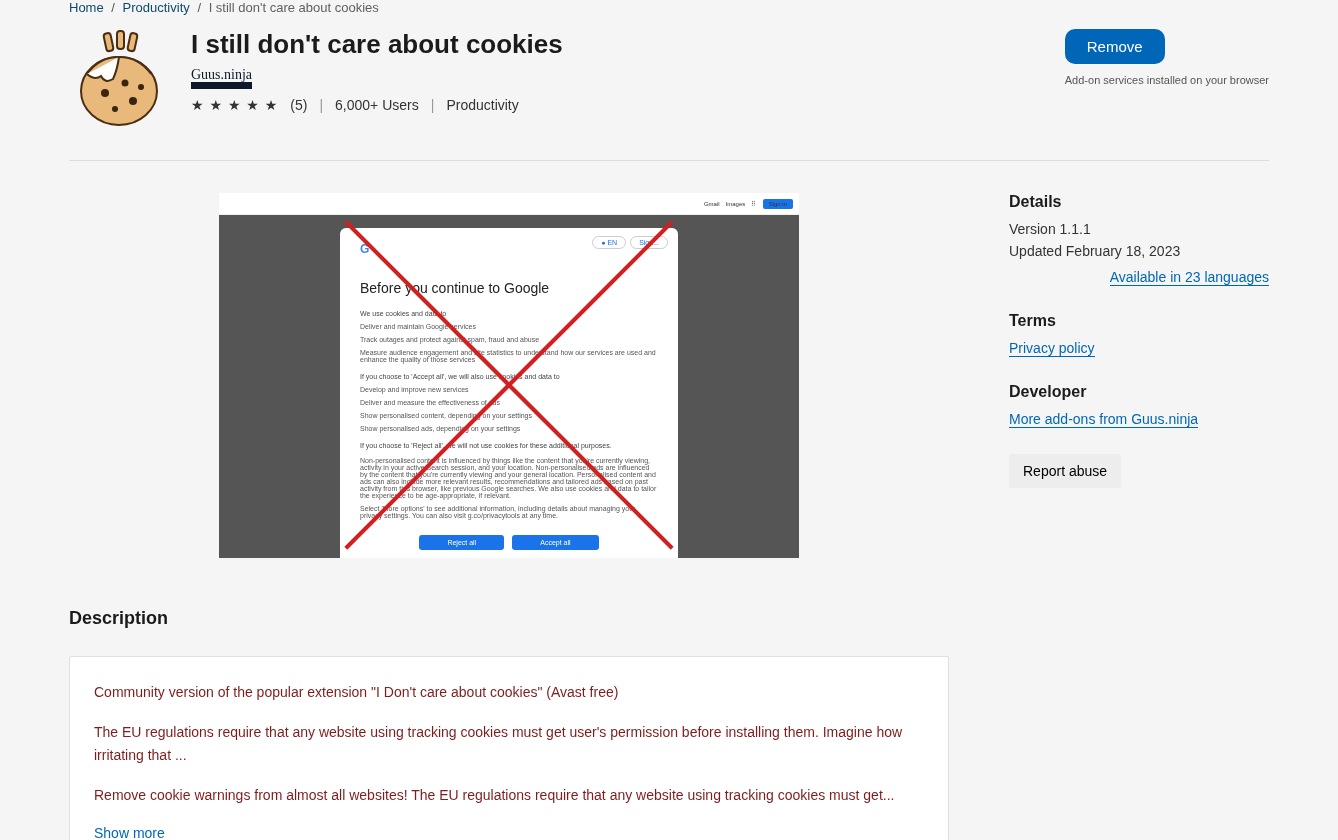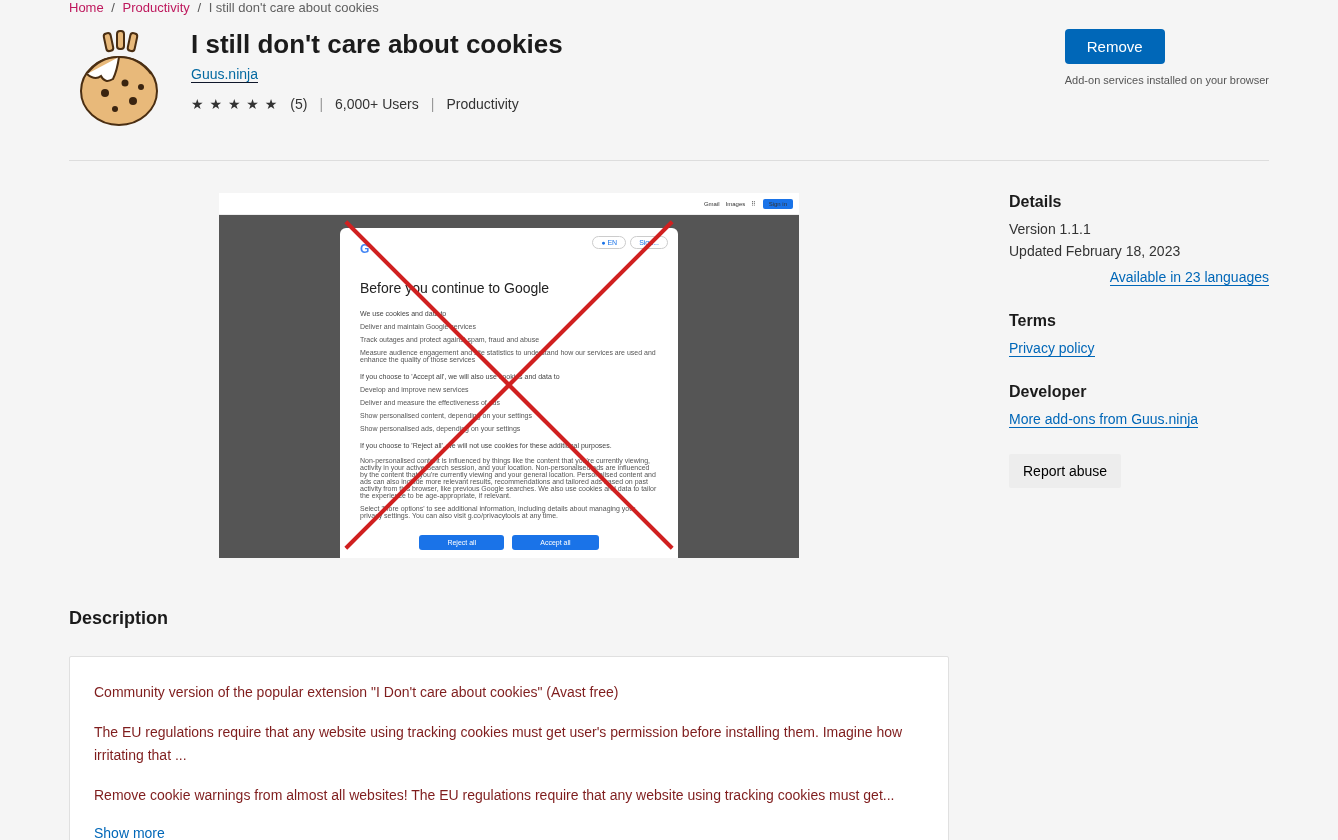--- a/index.html
+++ b/index.html
@@ -12,63 +12,64 @@
 .container {
   max-width: 1240px;
   margin: 0 auto;
   padding: 0 20px;
 }
 .breadcrumb {
   padding: 0 0 14px;
   font-size: 13px;
   color: #606060;
 }
-.breadcrumb a { color: #be185d; text-decoration: none; }
+.breadcrumb a { color: #0c4a6e; text-decoration: none; }
 .breadcrumb .sep { margin: 0 4px; color: #555; }
 
 .header-row {
   display: flex;
   align-items: flex-start;
   gap: 22px;
   padding-bottom: 28px;
   border-bottom: 1px solid #ddd;
 }
 .icon-col { width: 100px; flex: 0 0 100px; }
 .cookie-icon { width: 100px; height: 100px; }
 .title-col { flex: 1; }
 .ext-title {
   font-size: 26px;
   font-weight: 600;
   line-height: 1.2;
   margin-bottom: 6px;
 }
 .author-link {
-  color: #0369a1;
+  color: #0f172a;
   text-decoration: none;
-  border-bottom: 1px solid #0f172a;
-  font-size: 14px;
+  border-bottom: 7px solid #0f172a;
+  font-size: 14px;
+  font-family: Liberation Serif, serif;
 }
 .meta-row {
   display: flex;
   align-items: center;
   gap: 12px;
   margin-top: 14px;
   font-size: 14px;
   color: #333;
 }
 .stars { letter-spacing: 1px; font-size: 14px; }
 .meta-divider { color: #999; }
 .action-col { text-align: left; min-width: 200px; }
 .remove-btn {
   background: #0067b8;
   color: #fff;
   border: none;
   padding: 9px 22px;
   font-size: 15px;
-  border-radius: 4px;
+  border-radius: 10px;
   cursor: pointer;
 }
 .installed-note {
   font-size: 11px;
   color: #555;
   margin-top: 10px;
 }
 
 .body-row {
   display: flex;

